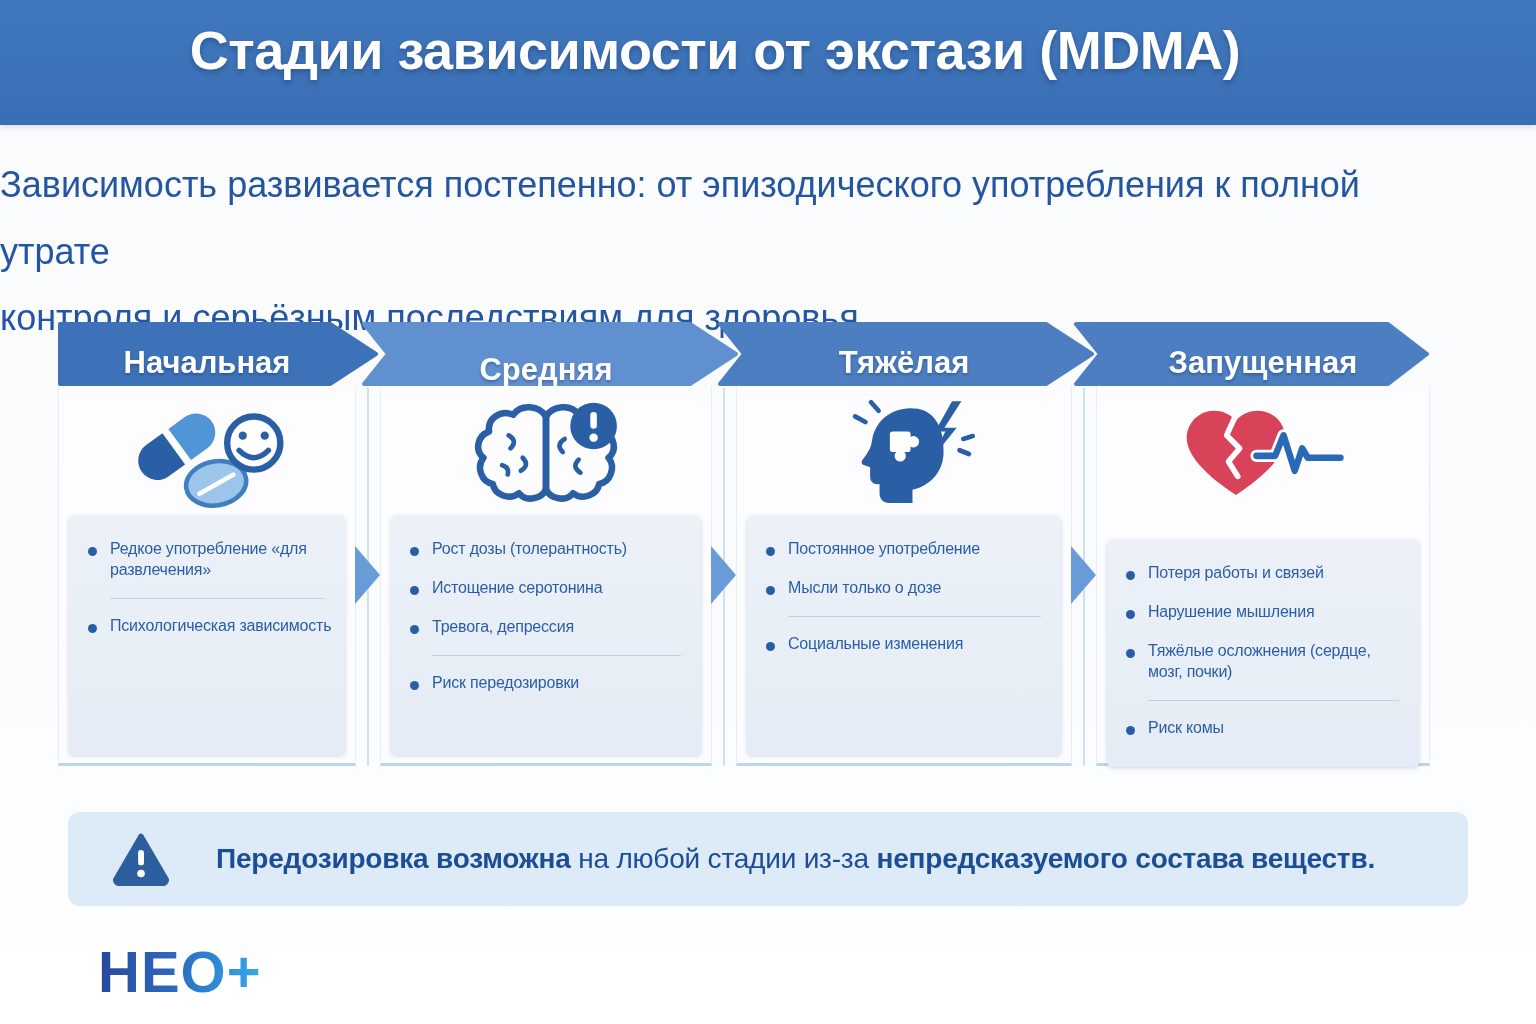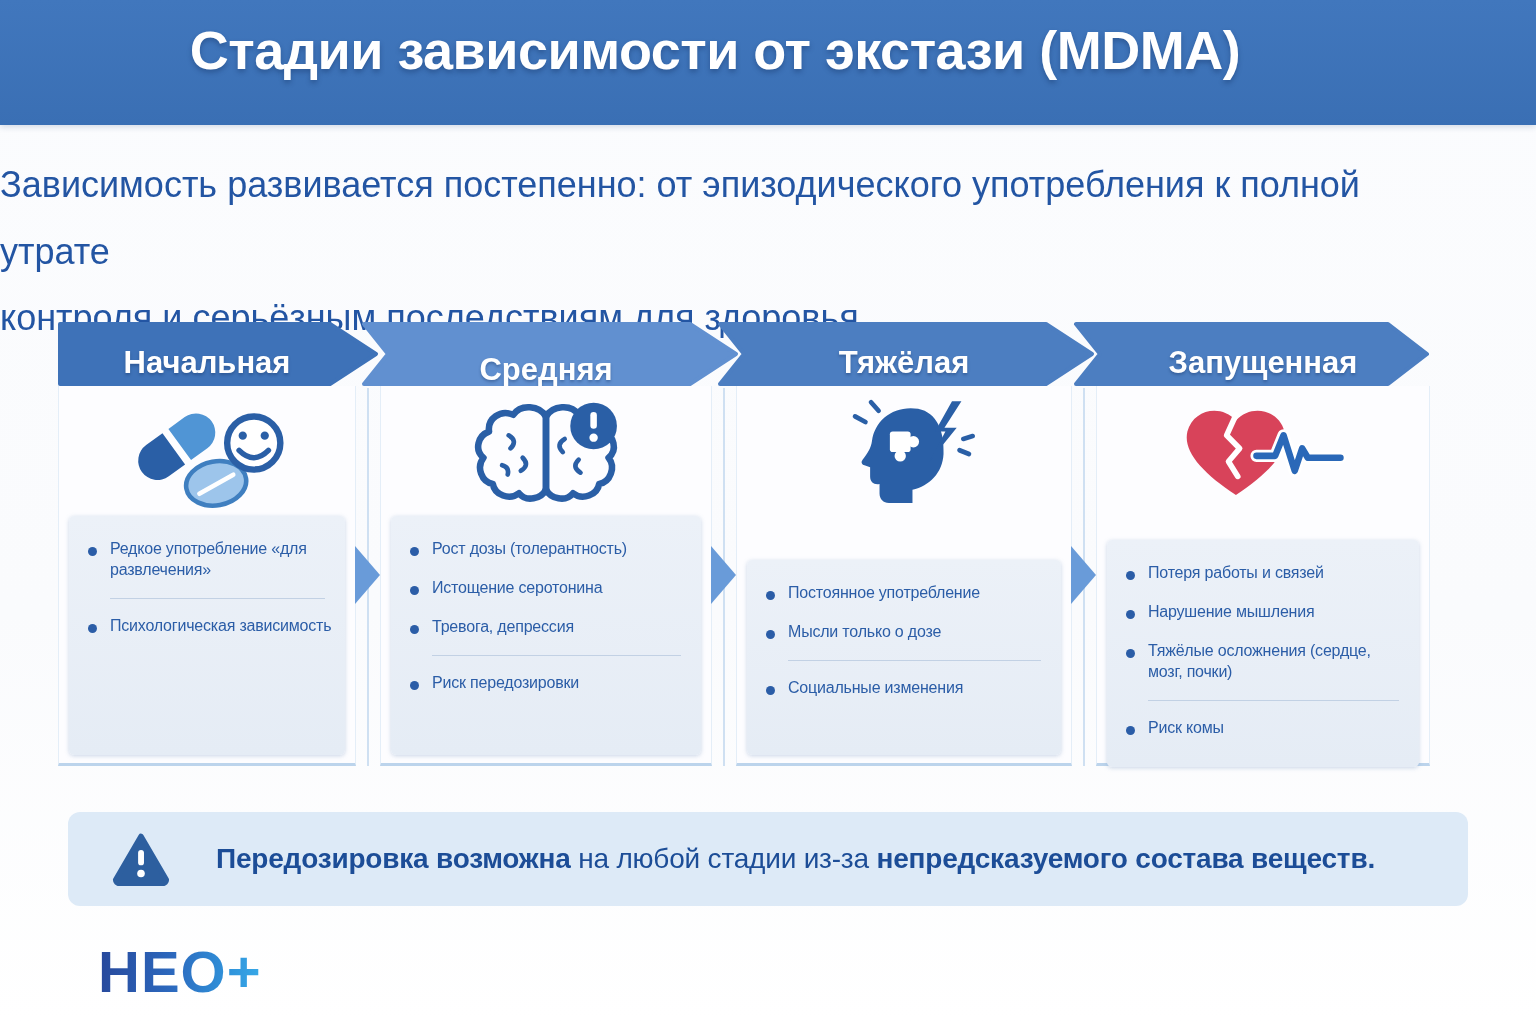--- a/index.html
+++ b/index.html
@@ -39,21 +39,21 @@
   .lbl4{left:1038px;width:334px;text-align:right;}
   .panel{
     position:absolute;top:64px;height:380px;box-sizing:border-box;
     background:#fdfdff;
     border-left:1px solid #e4eef8;border-right:1px solid #e4eef8;
     border-bottom:3px solid #bcd4ec;
     display:flex;flex-direction:column;
   }
   .p1{left:0;width:298px;}
   .p2{left:322px;width:332px;}
-  .p3{left:678px;width:336px;gap:44px;}
+  .p3{left:678px;width:336px;}
   .p4{left:1038px;width:334px;gap:24px;}
   .icon-area{height:124px;flex:none;display:flex;align-items:center;justify-content:center;padding-top:6px;}
   .stage-card{
     flex:1;margin:0 10px 8px 10px;
     background:linear-gradient(180deg,#ecf1f8 0%,#e5ecf5 100%);
     border-radius:5px;box-shadow:0 1px 4px rgba(110,140,185,.35);
     padding:22px 12px 10px 14px;
   }
   .bullet-list{list-style:none;margin:0;padding:0;}
   .bullet-list li{

